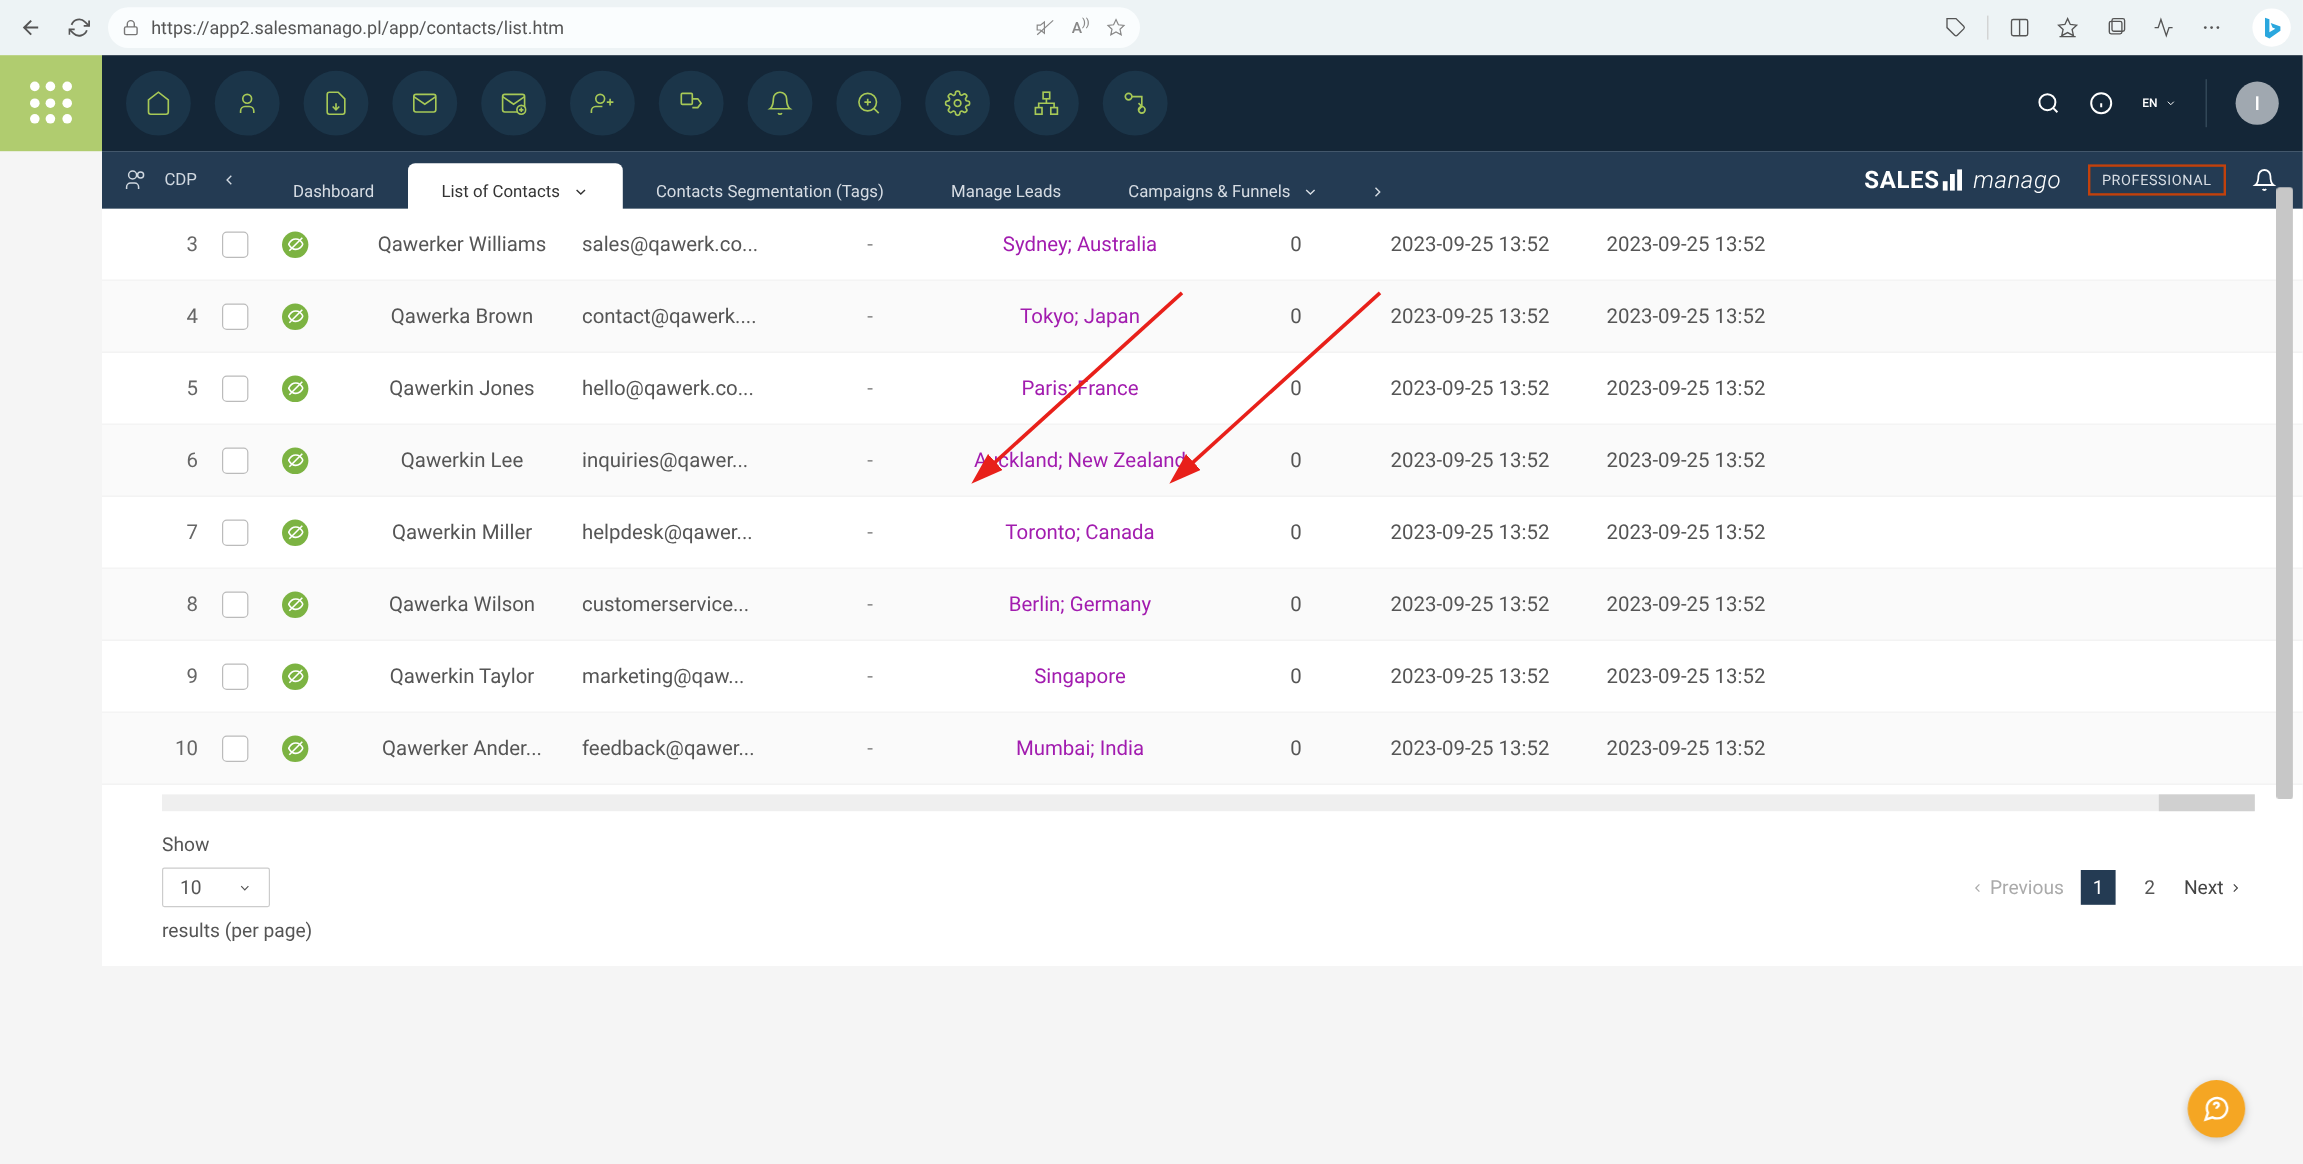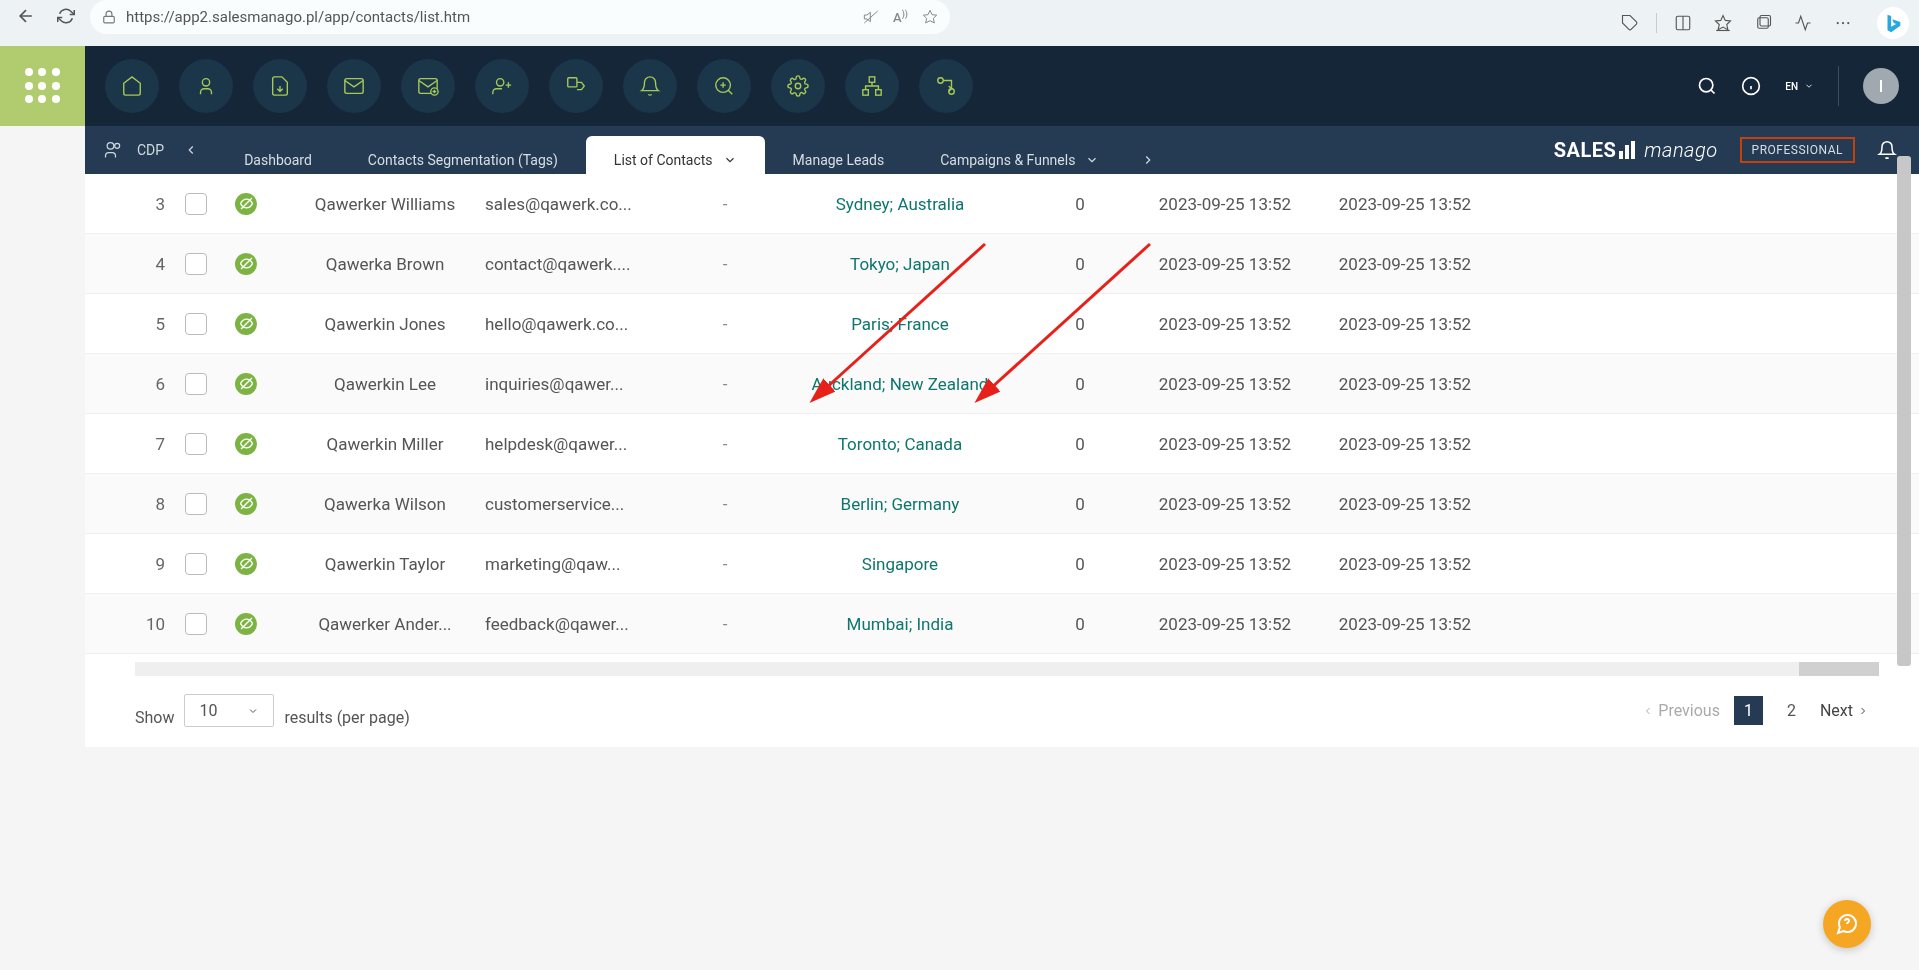--- a/index.html
+++ b/index.html
@@ -1,17 +1,17 @@
 <!DOCTYPE html>
 <html><head>
 <meta charset="utf-8">
 <style>
   * { margin:0; padding:0; box-sizing:border-box; font-family:-apple-system,BlinkMacSystemFont,"Segoe UI",Roboto,sans-serif; }
   body { background:#f5f5f5; overflow:hidden; }
-  .browser-bar { height:46px; background:#edf3f5; display:flex; padding:0 10px; gap:8px; }
+  .browser-bar { height:46px; background:#edf3f5; display:flex; align-items:center; padding:0 10px; gap:8px; }
   .browser-btn { width:32px; height:32px; display:flex; align-items:center; justify-content:center; color:#555; cursor:pointer; }
   .url-bar { flex:0 0 860px; height:34px; background:#fafdfe; border-radius:17px; display:flex; align-items:center; padding:0 12px; gap:10px; color:#555; font-size:15px; }
   .url-bar .lock { color:#777; }
   .url-text { color:#555; }
   .browser-right { margin-left:auto; display:flex; align-items:center; gap:12px; }
   .browser-right .ic { width:28px; height:28px; display:flex; align-items:center; justify-content:center; color:#555; }
   .bing { width:32px; height:32px; border-radius:50%; background:#fff; display:flex; align-items:center; justify-content:center; margin-left:8px; }
   .apps-btn { width:85px; height:80px; background:#b0cc6f; display:flex; align-items:center; justify-content:center; flex-shrink:0; }
   .dots9 { width:36px; height:36px; display:grid; grid-template-columns:repeat(3,1fr); grid-template-rows:repeat(3,1fr); gap:5px; }
   .dots9 span { width:8px; height:8px; background:#fff; border-radius:50%; }
@@ -41,30 +41,30 @@
   .row { display:flex; align-items:center; height:60px; border-bottom:1px solid #f0f0f0; padding:0 30px 0 50px; font-size:17px; color:#555; }
   .row:nth-child(even){ background:#fafafa; }
   .c-num { width:50px; text-align:right; padding-right:20px; color:#666; }
   .c-chk { width:50px; }
   .chk { width:22px; height:22px; border:1.5px solid #bbb; border-radius:4px; background:#fff; }
   .c-status { width:50px; }
   .status-dot { width:22px; height:22px; border-radius:50%; background:#7cb342; display:flex; align-items:center; justify-content:center; color:#fff; }
   .c-name { width:200px; text-align:center; color:#555; white-space:nowrap; overflow:hidden; text-overflow:ellipsis; }
   .c-email { width:190px; color:#555; white-space:nowrap; overflow:hidden; text-overflow:ellipsis; }
   .c-dash { width:100px; text-align:center; color:#888; }
-  .c-loc { width:250px; text-align:center; color:#0f766e; white-space:nowrap; overflow:hidden; }
+  .c-loc { width:250px; text-align:center; color:#a21caf; white-space:nowrap; overflow:hidden; }
   .c-zero { width:110px; text-align:center; color:#555; }
   .c-date { width:180px; text-align:center; color:#555; }
   .c-date2 { width:180px; text-align:center; color:#555; }
 
   .hscroll { height:14px; background:#efefef; margin:8px 40px 0 50px; position:relative; }
   .hscroll-thumb { position:absolute; right:0; top:0; height:100%; width:80px; background:#d0d0d0; }
 
   .footer { display:flex; align-items:center; padding:18px 50px 0 50px; font-size:16px; color:#555; }
-  .show-sel { display:flex; align-items:flex-end; gap:10px; }
+  .show-sel { display:flex; align-items:flex-start; gap:10px;flex-direction:column; }
   .sel { border:1px solid #ccc; padding:6px 14px; display:flex; align-items:center; gap:30px; border-radius:2px; }
   .pager { margin-left:auto; display:flex; align-items:center; gap:14px; }
   .pg-btn { color:#aaa; display:flex; align-items:center; gap:4px; }
   .pg-btn.enabled { color:#444; }
   .pg-num { padding:5px 10px; color:#555; }
   .pg-num.active { background:#243b53; color:#fff; }
 
   .help-fab { position:fixed; bottom:22px; right:48px; width:48px; height:48px; border-radius:50%; background:#f5a623; display:flex; align-items:center; justify-content:center; color:#fff; box-shadow:0 2px 8px rgba(0,0,0,0.2); }
 
   .vscroll { position:fixed; right:8px; top:56px; width:14px; bottom:8px; background:transparent; }
@@ -288,29 +288,29 @@
         <span style="margin-left:6px;">
             <svg width="14" height="14" viewBox="0 0 24 24" fill="none" stroke="currentColor" stroke-width="2">
               <polyline points="15 18 9 12 15 6"></polyline>
             </svg>
           </span>
       </div>
       <div class="subnav-tabs">
         <div class="tab">
             <span>Dashboard</span>
           </div>
-        <div class="tab">
-            <span>Contacts Segmentation (Tags)</span>
-          </div>
         <div class="tab active">
           <span>List of Contacts</span>
           <svg width="14" height="14" viewBox="0 0 24 24" fill="none" stroke="currentColor" stroke-width="2">
               <polyline points="6 9 12 15 18 9"></polyline>
             </svg>
         </div>
+        <div class="tab">
+            <span>Contacts Segmentation (Tags)</span>
+          </div>
         <div class="tab">
             <span>Manage Leads</span>
           </div>
         <div class="tab">
           <span>Campaigns &amp; Funnels</span>
           <svg width="14" height="14" viewBox="0 0 24 24" fill="none" stroke="currentColor" stroke-width="2">
               <polyline points="6 9 12 15 18 9"></polyline>
             </svg>
         </div>
         <span style="display:flex;align-items:center;padding:0 14px;color:#d7dde4;">

